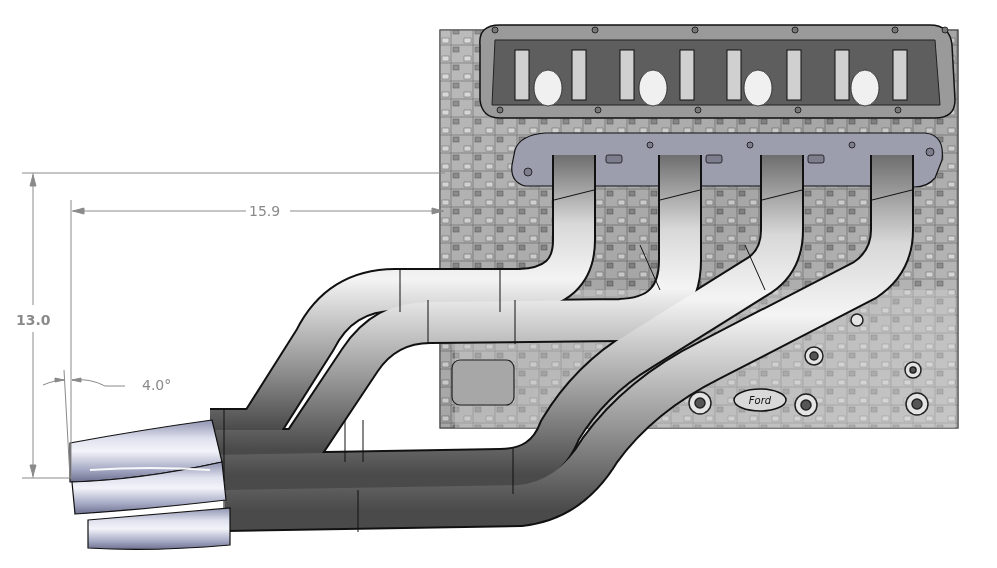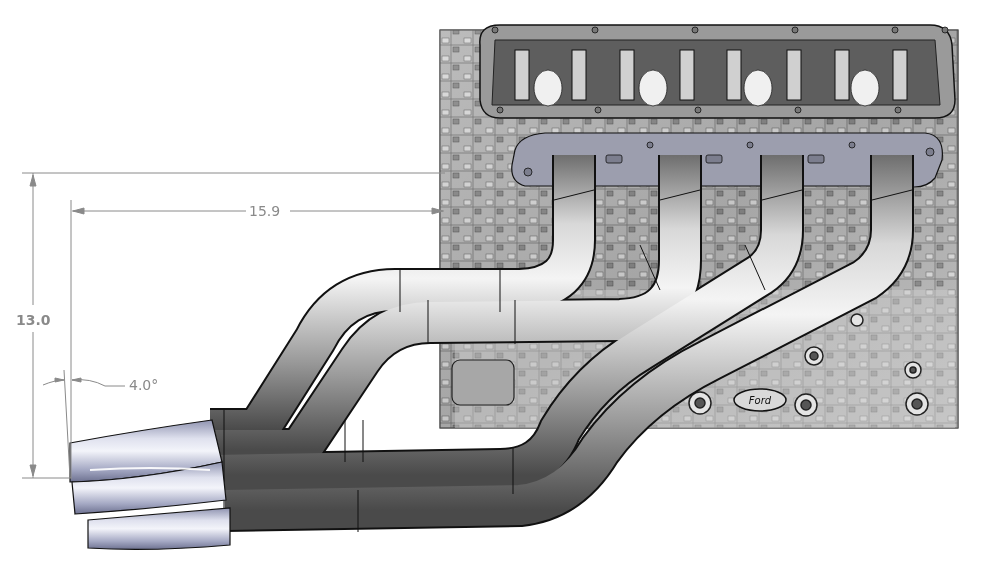--- a/index.html
+++ b/index.html
@@ -187,14 +187,14 @@
       <path d="M43 385 Q55 380 64 380"></path>
       <path d="M72 380 Q90 378 105 386 L125 386"></path>
       <polygon points="64,380 55,378 55,382" fill="#8a8a8a"></polygon>
       <polygon points="72,380 81,378 81,382" fill="#8a8a8a"></polygon>
     </g>
   </g>
 </svg>
 
 <div class="dim-text" style="left:14px; top:312px;font-weight:bold;">13.0</div>
 <div class="dim-text" style="left:247px; top:203px;">15.9</div>
-<div class="dim-text" style="left:127px; top:377px;">4.0°</div>
+<div class="dim-text" style="left:140px; top:377px;">4.0°</div>
 </div>
 
 </body></html>

